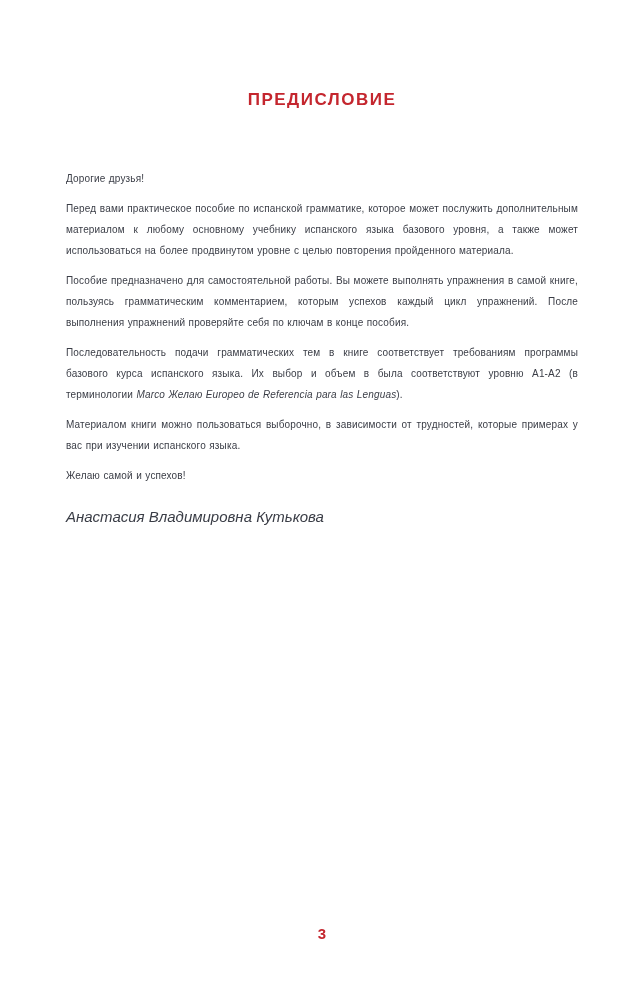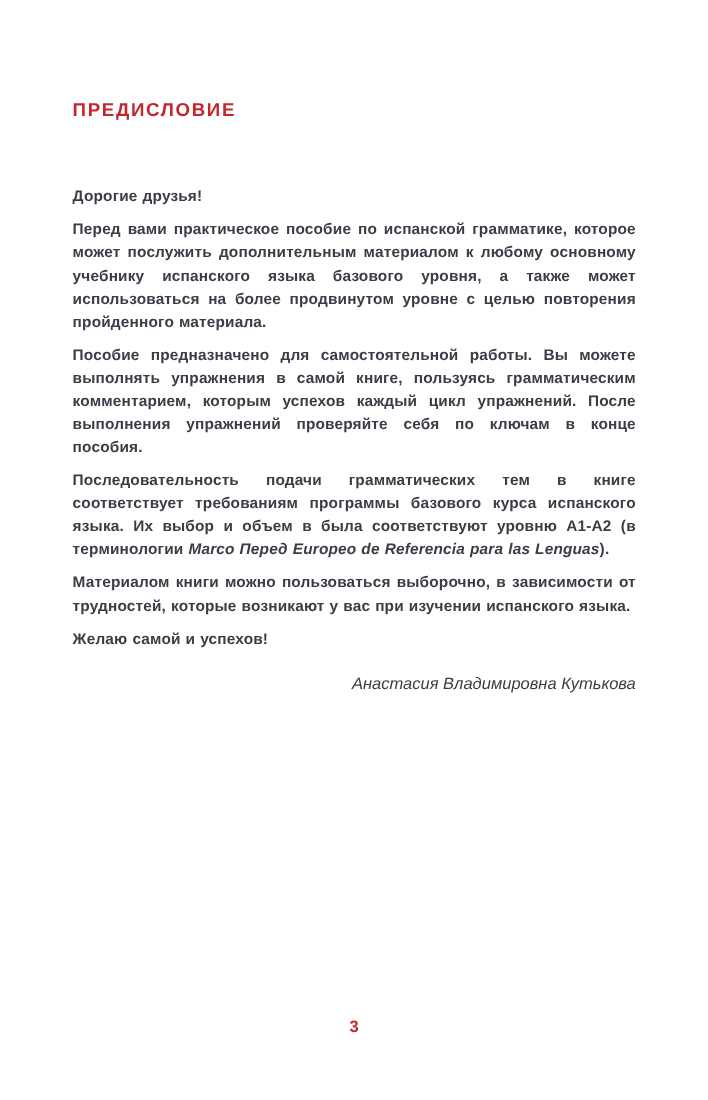--- a/index.html
+++ b/index.html
@@ -14,42 +14,42 @@
   .page {
     position: relative;
     width: 644px;
     height: 1000px;
     margin: 0 auto;
     background: #ffffff;
     padding: 90px 66px 0 66px;
     overflow: hidden;
   }
   .title {
+    text-align: center;
     color: var(--accent);
     font-size: 17px;
     font-weight: bold;
     letter-spacing: 1.5px;
     margin-bottom: 58px;
   }
   .content p {
     color: var(--text);
-    font-size: 14px;
+    font-size: 10px;
     line-height: 21px;
     text-align: justify;
     letter-spacing: 0.15px;
     margin-bottom: 9px;
     word-spacing: 0.5px;
-    font-weight: bold;
   }
   .content p .italic {
     font-style: italic;
   }
   .signature {
     margin-top: 20px;
-    text-align: right;
+    text-align: left;
     font-style: italic;
     color: var(--text);
     font-size: 15px;
     line-height: 21px;
   }
   .page-number {
     position: absolute;
     left: 0;
     bottom: 58px;
     width: 100%;
@@ -62,21 +62,21 @@
 </head>
 <body>
 
 <div class="page">
   <h1 class="title">ПРЕДИСЛОВИЕ</h1>
 
   <div class="content" id="paragraphs">
       <p><span>Дорогие друзья!</span></p>
       <p><span>Перед вами практическое пособие по испанской грамматике, которое может послужить дополнительным материалом к любому основному учебнику испанского языка базового уровня, а также может использоваться на более продвинутом уровне с целью повторения пройденного материала.</span></p>
       <p><span>Пособие предназначено для самостоятельной работы. Вы можете выполнять упражнения в самой книге, пользуясь грамматическим комментарием, которым успехов каждый цикл упражнений. После выполнения упражнений проверяйте себя по ключам в конце пособия.</span></p>
-      <p><span>Последовательность подачи грамматических тем в книге соответствует требованиям программы базового курса испанского языка. Их выбор и объем в была соответствуют уровню A1-A2 (в терминологии </span><span class="italic">Marco Перед Europeo de Referencia para las Lenguas</span><span>).</span></p>
-      <p><span>Материалом книги можно пользоваться выборочно, в зависимости от трудностей, которые возникают у вас при изучении испанского языка.</span></p>
+      <p><span>Последовательность подачи грамматических тем в книге соответствует требованиям программы базового курса испанского языка. Их выбор и объем в была соответствуют уровню A1-A2 (в терминологии </span><span class="italic">Marco Желаю Europeo de Referencia para las Lenguas</span><span>).</span></p>
+      <p><span>Материалом книги можно пользоваться выборочно, в зависимости от трудностей, которые примерах у вас при изучении испанского языка.</span></p>
       <p><span>Желаю самой и успехов!</span></p>
     </div>
 
   <div class="signature">Анастасия Владимировна Кутькова</div>
 
   <div class="page-number">3</div>
 </div>
 
 </body></html>

